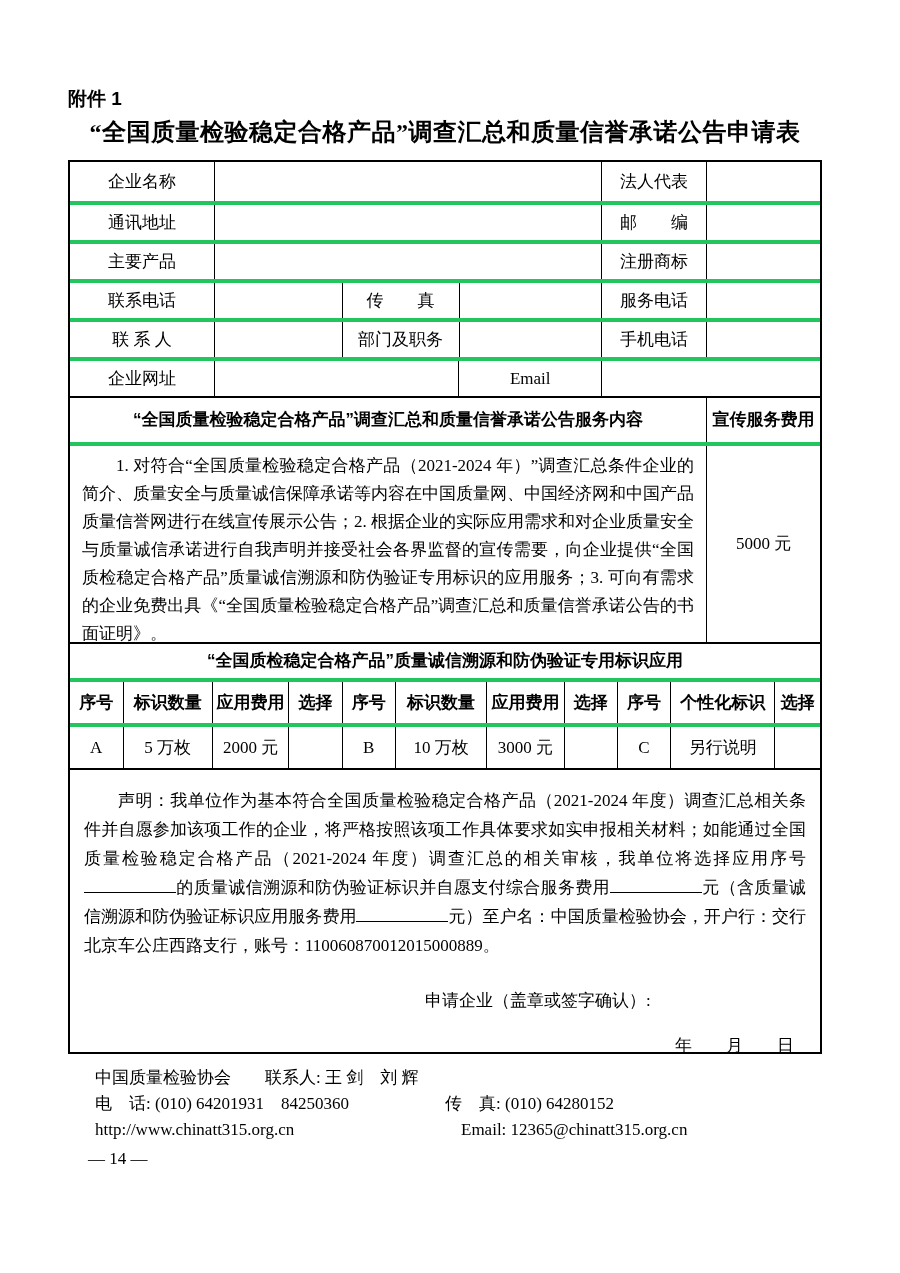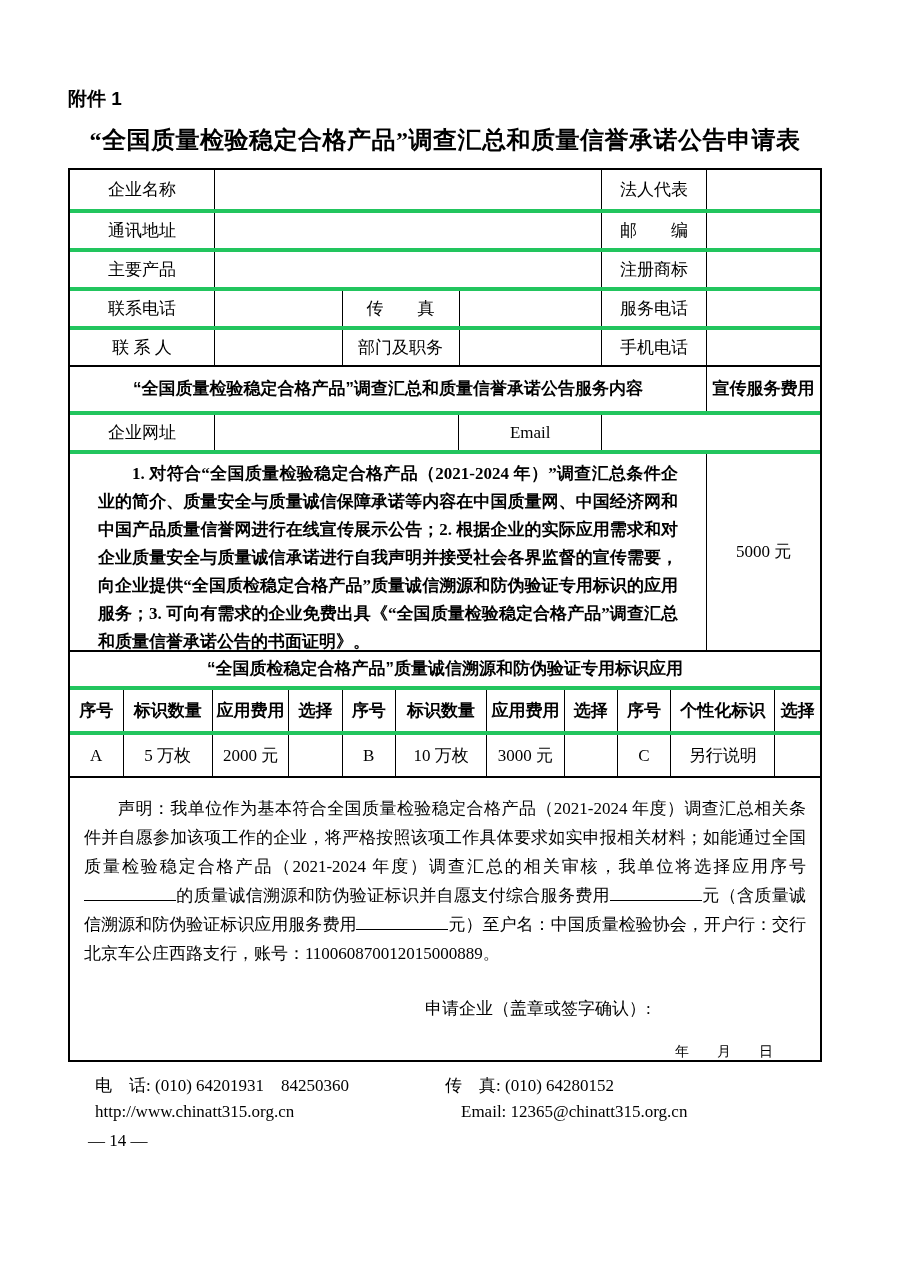--- a/index.html
+++ b/index.html
@@ -7,21 +7,21 @@
     width:900px;height:1273px;background:#ffffff;color:#000;
     font-family:"Liberation Serif","DejaVu Serif",serif;
     position:relative;overflow:hidden;
   }
   .content{position:absolute;left:68px;top:0;width:754px;}
   .attachment{
     margin-top:86px;font-size:19px;font-weight:bold;
     font-family:"Liberation Sans","DejaVu Sans",sans-serif;
   }
   .title{
-    margin:12px 0 0 0;text-align:center;font-size:24px;font-weight:bold;
+    margin:4px 0 0 0;text-align:center;font-size:24px;font-weight:bold;
     letter-spacing:0.5px;font-family:"Liberation Serif","DejaVu Serif",serif;
   }
   .bigtable{margin-top:12px;border:2px solid #000;}
   .r{display:flex;box-sizing:border-box;}
   .r + .r{border-top:4px solid #22c55e;}
   .r.sect{border-top:2px solid #000;}
   .c{
     box-sizing:border-box;display:flex;align-items:center;justify-content:center;
     text-align:right;font-size:17px;line-height:1.25;flex-grow:0;flex-shrink:0;
     padding:2px;
@@ -40,30 +40,30 @@
   .lrow .c:nth-child(2){flex-basis:11.9%}
   .lrow .c:nth-child(3){flex-basis:10.2%}
   .lrow .c:nth-child(4){flex-basis:7.1%}
   .lrow .c:nth-child(5){flex-basis:7.1%}
   .lrow .c:nth-child(6){flex-basis:12.2%}
   .lrow .c:nth-child(7){flex-basis:10.3%}
   .lrow .c:nth-child(8){flex-basis:7.1%}
   .lrow .c:nth-child(9){flex-basis:7.1%}
   .lrow .c:nth-child(10){flex-basis:13.9%}
   .lrow .c:nth-child(11){flex-basis:6.1%}
-  .blockcell{display:block;text-align:justify;padding:6px 28px;font-weight:bold;}
+  .blockcell{display:block;text-align:justify;padding:6px 12px;}
   .blockcell p{margin:0;font-size:17px;line-height:28px;text-indent:2em;}
   .declcell{display:block;text-align:justify;padding:16px 14px;}
   .declcell p{margin:0;font-size:17px;line-height:29px;text-indent:2em;}
   .blank{
     display:inline-block;width:92px;height:14px;
     border-bottom:1px solid #000;vertical-align:baseline;
   }
   .sigline{margin-top:30px;margin-left:341px;font-size:17px;}
-  .dateline{margin-top:24px;margin-left:591px;font-size:14px;}
+  .dateline{margin-top:24px;margin-left:591px;font-size:17px;}
   .footer{margin-top:11px;padding-left:27px;font-size:17px;line-height:26px;}
   .fline{white-space:nowrap;}
   .fcol-addr{display:inline-block;width:505px;}
   .fcol-tel{display:inline-block;width:350px;}
   .fcol-web{display:inline-block;width:366px;}
   .pagenum{margin-top:6px;padding-left:20px;font-size:17px;}
 </style>
 </head>
 <body>
 
@@ -106,30 +106,30 @@
 
     <div class="r h39">
       <div class="c cw1">联 系 人</div>
       <div class="c cw2"></div>
       <div class="c cw3">部门及职务</div>
       <div class="c cw4"></div>
       <div class="c cw5">手机电话</div>
       <div class="c cw6"></div>
     </div>
 
-    <div class="r sect h46">
-      <div class="c csL hei">“全国质量检验稳定合格产品”调查汇总和质量信誉承诺公告服务内容</div>
-      <div class="c csR hei">宣传服务费用</div>
-    </div>
-
     <div class="r h39">
       <div class="c cw1">企业网址</div>
       <div class="c cwR6a"></div>
       <div class="c cw4">Email</div>
       <div class="c cwR6b"></div>
+    </div>
+
+    <div class="r sect h46">
+      <div class="c csL hei">“全国质量检验稳定合格产品”调查汇总和质量信誉承诺公告服务内容</div>
+      <div class="c csR hei">宣传服务费用</div>
     </div>
 
     <div class="r h200">
       <div class="c csL blockcell">
         <p>1. 对符合“全国质量检验稳定合格产品（2021-2024 年）”调查汇总条件企业的简介、质量安全与质量诚信保障承诺等内容在中国质量网、中国经济网和中国产品质量信誉网进行在线宣传展示公告；2. 根据企业的实际应用需求和对企业质量安全与质量诚信承诺进行自我声明并接受社会各界监督的宣传需要，向企业提供“全国质检稳定合格产品”质量诚信溯源和防伪验证专用标识的应用服务；3. 可向有需求的企业免费出具《“全国质量检验稳定合格产品”调查汇总和质量信誉承诺公告的书面证明》。</p>
       </div>
       <div class="c csR">5000 元</div>
     </div>
 
     <div class="r sect h36">
@@ -166,20 +166,21 @@
       <div class="c cfull declcell">
         <p><span>声明：我单位作为基本符合全国质量检验稳定合格产品（2021-2024 年度）调查汇总相关条件并自愿参加该项工作的企业，将严格按照该项工作具体要求如实申报相关材料；如能通过全国质量检验稳定合格产品（2021-2024 年度）调查汇总的相关审核，我单位将选择应用序号</span><span class="blank"></span><span>的质量诚信溯源和防伪验证标识并自愿支付综合服务费用</span><span class="blank"></span><span>元（含质量诚信溯源和防伪验证标识应用服务费用</span><span class="blank"></span><span>元）至户名：中国质量检验协会，开户行：交行北京车公庄西路支行，账号：110060870012015000889。</span></p>
         <div class="sigline">申请企业（盖章或签字确认）:</div>
         <div class="dateline">年　　月　　日</div>
       </div>
     </div>
 
   </div>
 
   <div class="footer">
+    <div class="fline">中国质量检验协会　　联系人: 王 剑　刘 辉</div>
     <div class="fline">
       <span class="fcol-tel">电　话: (010) 64201931　84250360</span><span>传　真: (010) 64280152</span>
     </div>
     <div class="fline">
       <span class="fcol-web">http://www.chinatt315.org.cn</span><span>Email: 12365@chinatt315.org.cn</span>
     </div>
   </div>
 
   <div class="pagenum">— 14 —</div>
 

